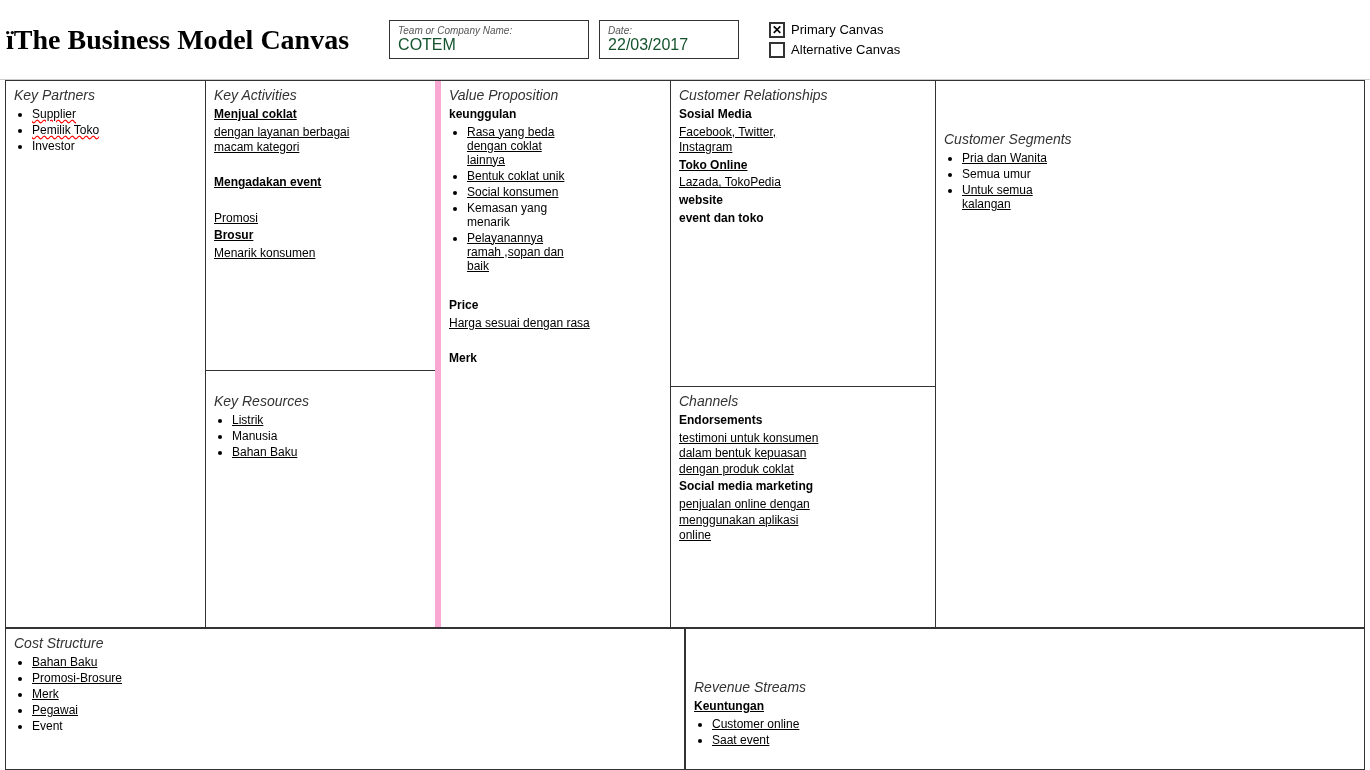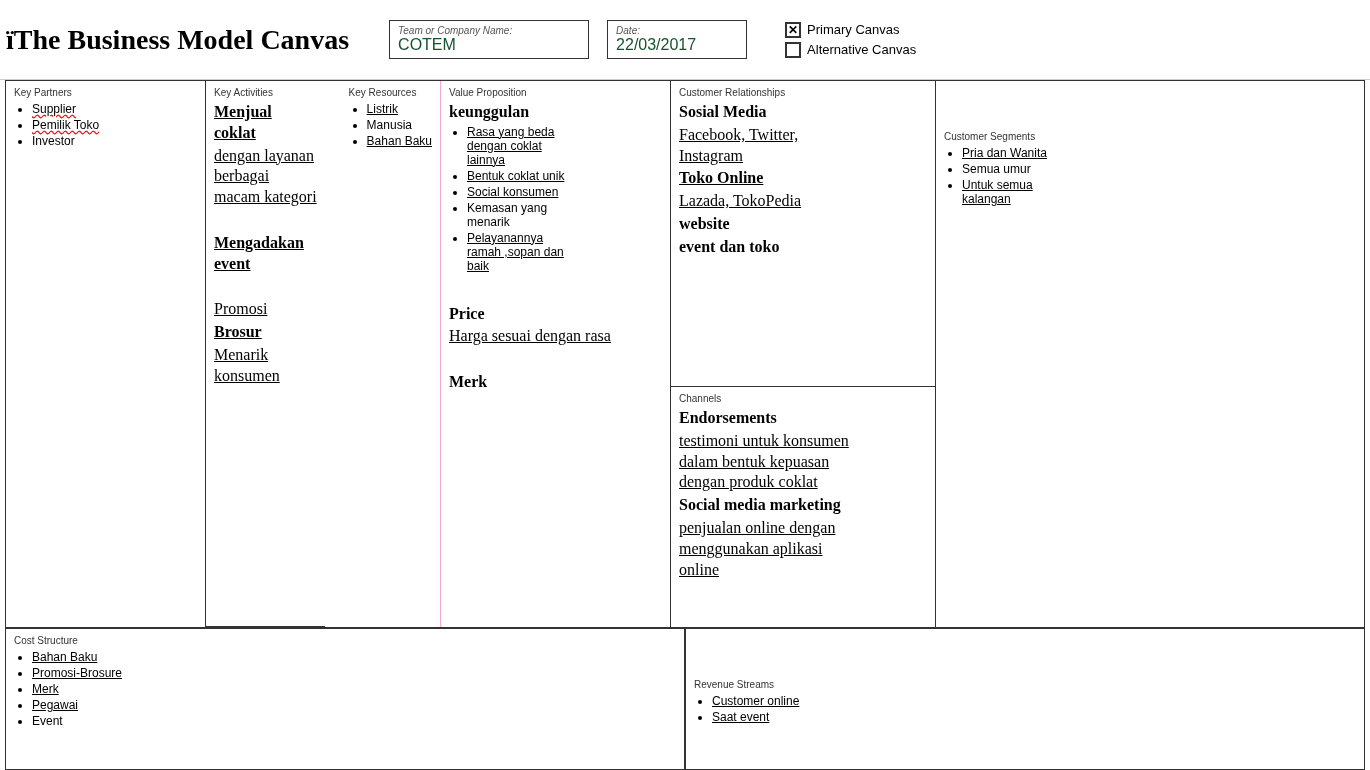--- a/index.html
+++ b/index.html
@@ -24,21 +24,21 @@
     .app-title {
       font-size: 28px;
       font-weight: bold;
       font-family: Georgia, serif;
       margin-right: 40px;
       white-space: nowrap;
     }
 
     .header-fields {
       display: flex;
-      gap: 18px;
+      gap: 10px;
       flex: 1;
       align-items: center;
     }
 
     .field-box {
       border: 1px solid #333;
       padding: 4px 8px;
       min-width: 200px;
     }
 
@@ -111,39 +111,40 @@
       font-size: 12px;
       overflow: hidden;
     }
 
     .cell:last-child {
       border-right: none;
       margin-top: 44px;
     }
 
     .cell-header {
-      font-size: 10px;
+      font-size: 14px;
+      font-style: italic;
       color: #333;
       margin-bottom: 4px;
       font-weight: normal;
     }
 
     
     .key-partners {
       width: 200px;
       flex-shrink: 0;
     }
 
     
     .key-activities-resources {
       width: 235px;
       flex-shrink: 0;
       display: flex;
-      flex-direction: row;
-      border-right: 1px solid #f9a8d4;
+      flex-direction: column;
+      border-right: 6px solid #f9a8d4;
       gap: 16px;
     }
 
     .key-activities {
       flex: 1;
       border-bottom: 1px solid #333;
       padding: 6px 8px;
       overflow: hidden;
     }
 
@@ -217,22 +218,21 @@
     }
 
     ul li {
       margin-bottom: 2px;
       font-size: 12px;
     }
 
     .text-line {
       margin-bottom: 2px;
       line-height: 1.3;
-      font-size: 16px;
-      font-family: Liberation Serif, serif;
+      font-size: 12px;
     }
 
     
     .spell-under {
       text-decoration: underline;
       text-decoration-color: red;
       text-decoration-style: wavy;
     }
   </style>
 </head>
@@ -352,20 +352,21 @@
         <li><span class="underline">Bahan Baku</span></li>
         <li><span class="underline">Promosi-Brosure</span></li>
         <li><span class="underline">Merk</span></li>
         <li><span class="underline">Pegawai</span></li>
         <li>Event</li>
       </ul>
     </div>
 
     <div class="cell revenue-streams">
       <div class="cell-header">Revenue Streams</div>
+      <div class="text-line bold-underline">Keuntungan</div>
       <ul>
         <li><span class="underline">Customer online</span></li>
         <li><span class="underline">Saat event</span></li>
       </ul>
     </div>
 
   </div>
 
 </div>
 

